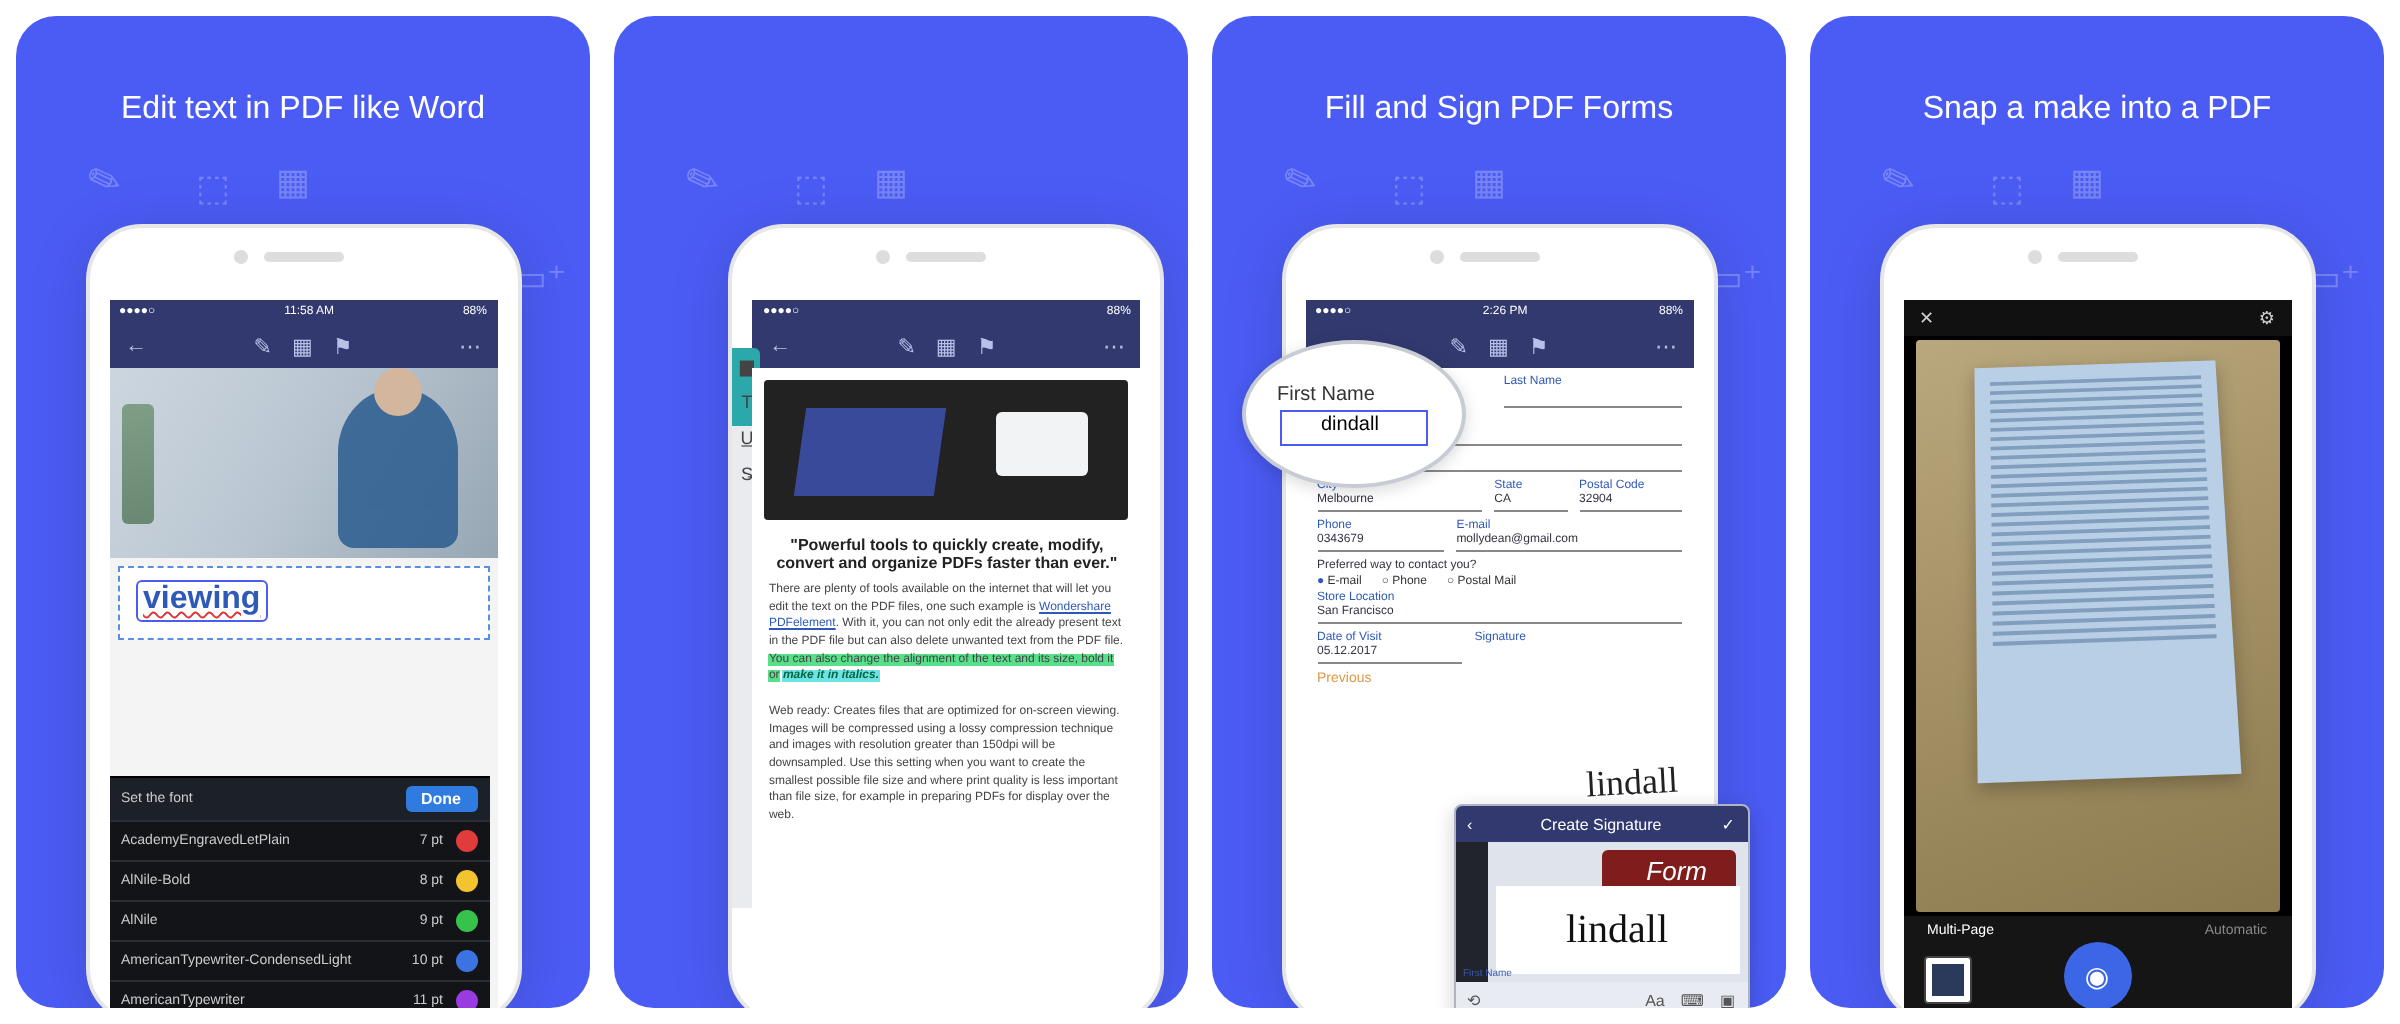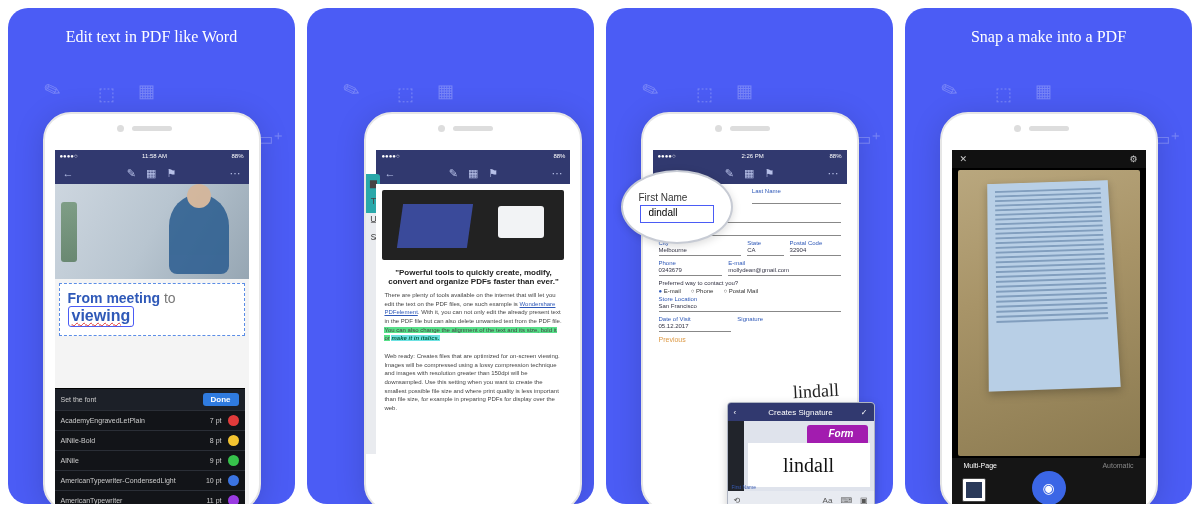--- a/index.html
+++ b/index.html
@@ -22,23 +22,22 @@
     overflow: hidden;
     display: flex;
     flex-direction: column;
     align-items: center;
   }
   .card-title {
     color: #fff;
     font-size: 16px;
     font-weight: 500;
     text-align: center;
-    margin-top: 20px;
+    margin-top: 38px;
     padding: 0 10px;
-    font-family: Liberation Serif, serif;
   }
   .bg-deco { position: absolute; opacity: 0.25; color: #fff; }
   .deco-pen { top: 70px; left: 36px; font-size: 20px; transform: rotate(-20deg);}
   .deco-book { top: 75px; left: 90px; font-size: 18px;}
   .deco-grid { top: 72px; left: 130px; font-size: 18px;}
   .deco-cam { top: 120px; right: 12px; font-size: 18px;}
   .phone {
     position: absolute;
     bottom: -8px;
     left: 50%;
@@ -171,32 +170,32 @@
   .sig-img { position:absolute; right:8px; bottom:108px; font-family:cursive; font-size:18px; color:#222; transform:rotate(-3deg);}
   .zoom-callout {
     position:absolute; top:56px; left:-22px;
     width:112px; height:74px; background:#fff;
     border:2px solid #c7cbd4; border-radius:50%;
     box-shadow:0 2px 8px rgba(0,0,0,0.15);
     display:flex; flex-direction:column; justify-content:center; align-items:center;
     padding:6px;
   }
   .zoom-callout .zlbl { font-size:10px; color:#333; align-self:flex-start; margin-left:10px;}
-  .zoom-callout .zinp { border:1px solid #4b5cf5; width:74px; height:18px; font-size:10px; padding:1px 8px; margin-top:2px;}
+  .zoom-callout .zinp { border:1px solid #4b5cf5; width:74px; height:18px; font-size:10px; padding:1px 20px; margin-top:2px;}
   .sig-panel {
     position:absolute; right:-18px; bottom:0;
     width:148px; height:108px; background:#dfe3ec;
     border:1px solid #aeb4c2; border-radius:4px;
     box-shadow:0 3px 10px rgba(0,0,0,0.2);
     overflow:hidden;
   }
   .sig-panel .sp-top { height:18px; background:#31396f; color:#fff; font-size:8px; display:flex; align-items:center; justify-content:center; position:relative;}
   .sig-panel .sp-top .bk { position:absolute; left:6px;}
   .sig-panel .sp-top .ck { position:absolute; right:6px;}
-  .sig-panel .sp-form { position:absolute; top:22px; right:6px; background:#a21caf; color:#fff; font-size:10px; font-style:italic; padding:3px 14px 6px 22px; border-radius:3px;font-weight:bold;}
+  .sig-panel .sp-form { position:absolute; top:22px; right:6px; background:#7f1d1d; color:#fff; font-size:13px; font-style:italic; padding:3px 14px 6px 22px; border-radius:3px;}
   .sig-panel .sp-side { position:absolute; left:0; top:18px; bottom:18px; width:16px; background:#21242b;}
   .sig-panel .sp-canvas { position:absolute; left:20px; top:40px; right:4px; height:44px; background:#fff; display:flex; align-items:center; justify-content:center;}
   .sig-panel .sp-canvas span { font-family:cursive; font-size:20px; color:#111;}
   .sig-panel .sp-bottom { position:absolute; bottom:0; left:0; right:0; height:18px; background:#e8ebf1; display:flex; align-items:center; gap:8px; padding:0 6px; font-size:8px; color:#555;}
   .sig-panel .below { position:absolute; left:4px; bottom:19px; font-size:5px; color:#3658b0;}
 
   
   .cam-screen { background:#000; height:100%; position:relative;}
   .cam-top { height:18px; background:#111; color:#ccc; font-size:9px; display:flex; align-items:center; justify-content:space-between; padding:0 8px;}
   .viewfinder {
@@ -248,23 +247,20 @@
         <span>⚑</span>
         <span class="spacer"></span>
         <span>⋯</span>
       </div>
       <div class="screen">
         <div class="photo-area">
           <div class="plant"></div>
             <div class="person"></div>
         </div>
         <div class="edit-box">
-          <div class="line1">
-            <span>From meeting</span><span class="gray"> to</span>
-          </div>
           <span class="cursor-word">viewing</span>
         </div>
         <div class="font-panel">
           <div class="hdr">
             <span>Set the font</span>
             <span class="done">Done</span>
           </div>
           <div id="font-rows">
               <div class="row">
                 <span class="name">AcademyEngravedLetPlain</span>
@@ -338,20 +334,21 @@
         </div>
       </div>
     </div>
   </div>
 
   <div class="card">
     <span class="bg-deco deco-pen">✎</span>
     <span class="bg-deco deco-book">⬚</span>
     <span class="bg-deco deco-grid">▦</span>
     <span class="bg-deco deco-cam">▭⁺</span>
+    <div class="card-title">Fill and Sign PDF Forms</div>
 
     <div class="phone" style="overflow:visible">
       <div class="status-bar">
         <span>●●●●○</span>
         <span>2:26 PM</span>
         <span>88%</span>
       </div>
       <div class="toolbar">
         <span>←</span>
         <span class="spacer"></span>
@@ -432,21 +429,21 @@
       </div>
 
       <div class="zoom-callout">
         <div class="zlbl">First Name</div>
         <div class="zinp">dindall</div>
       </div>
 
       <div class="sig-panel">
         <div class="sp-top">
           <span class="bk">‹</span>
-          <span>Creates Signature</span>
+          <span>Create Signature</span>
           <span class="ck">✓</span>
         </div>
         <div class="sp-form">Form</div>
         <div class="sp-side"></div>
         <div class="sp-canvas">
             <span>lindall</span>
           </div>
         <div class="below">First Name</div>
         <div class="sp-bottom">
           <span>⟲</span>

